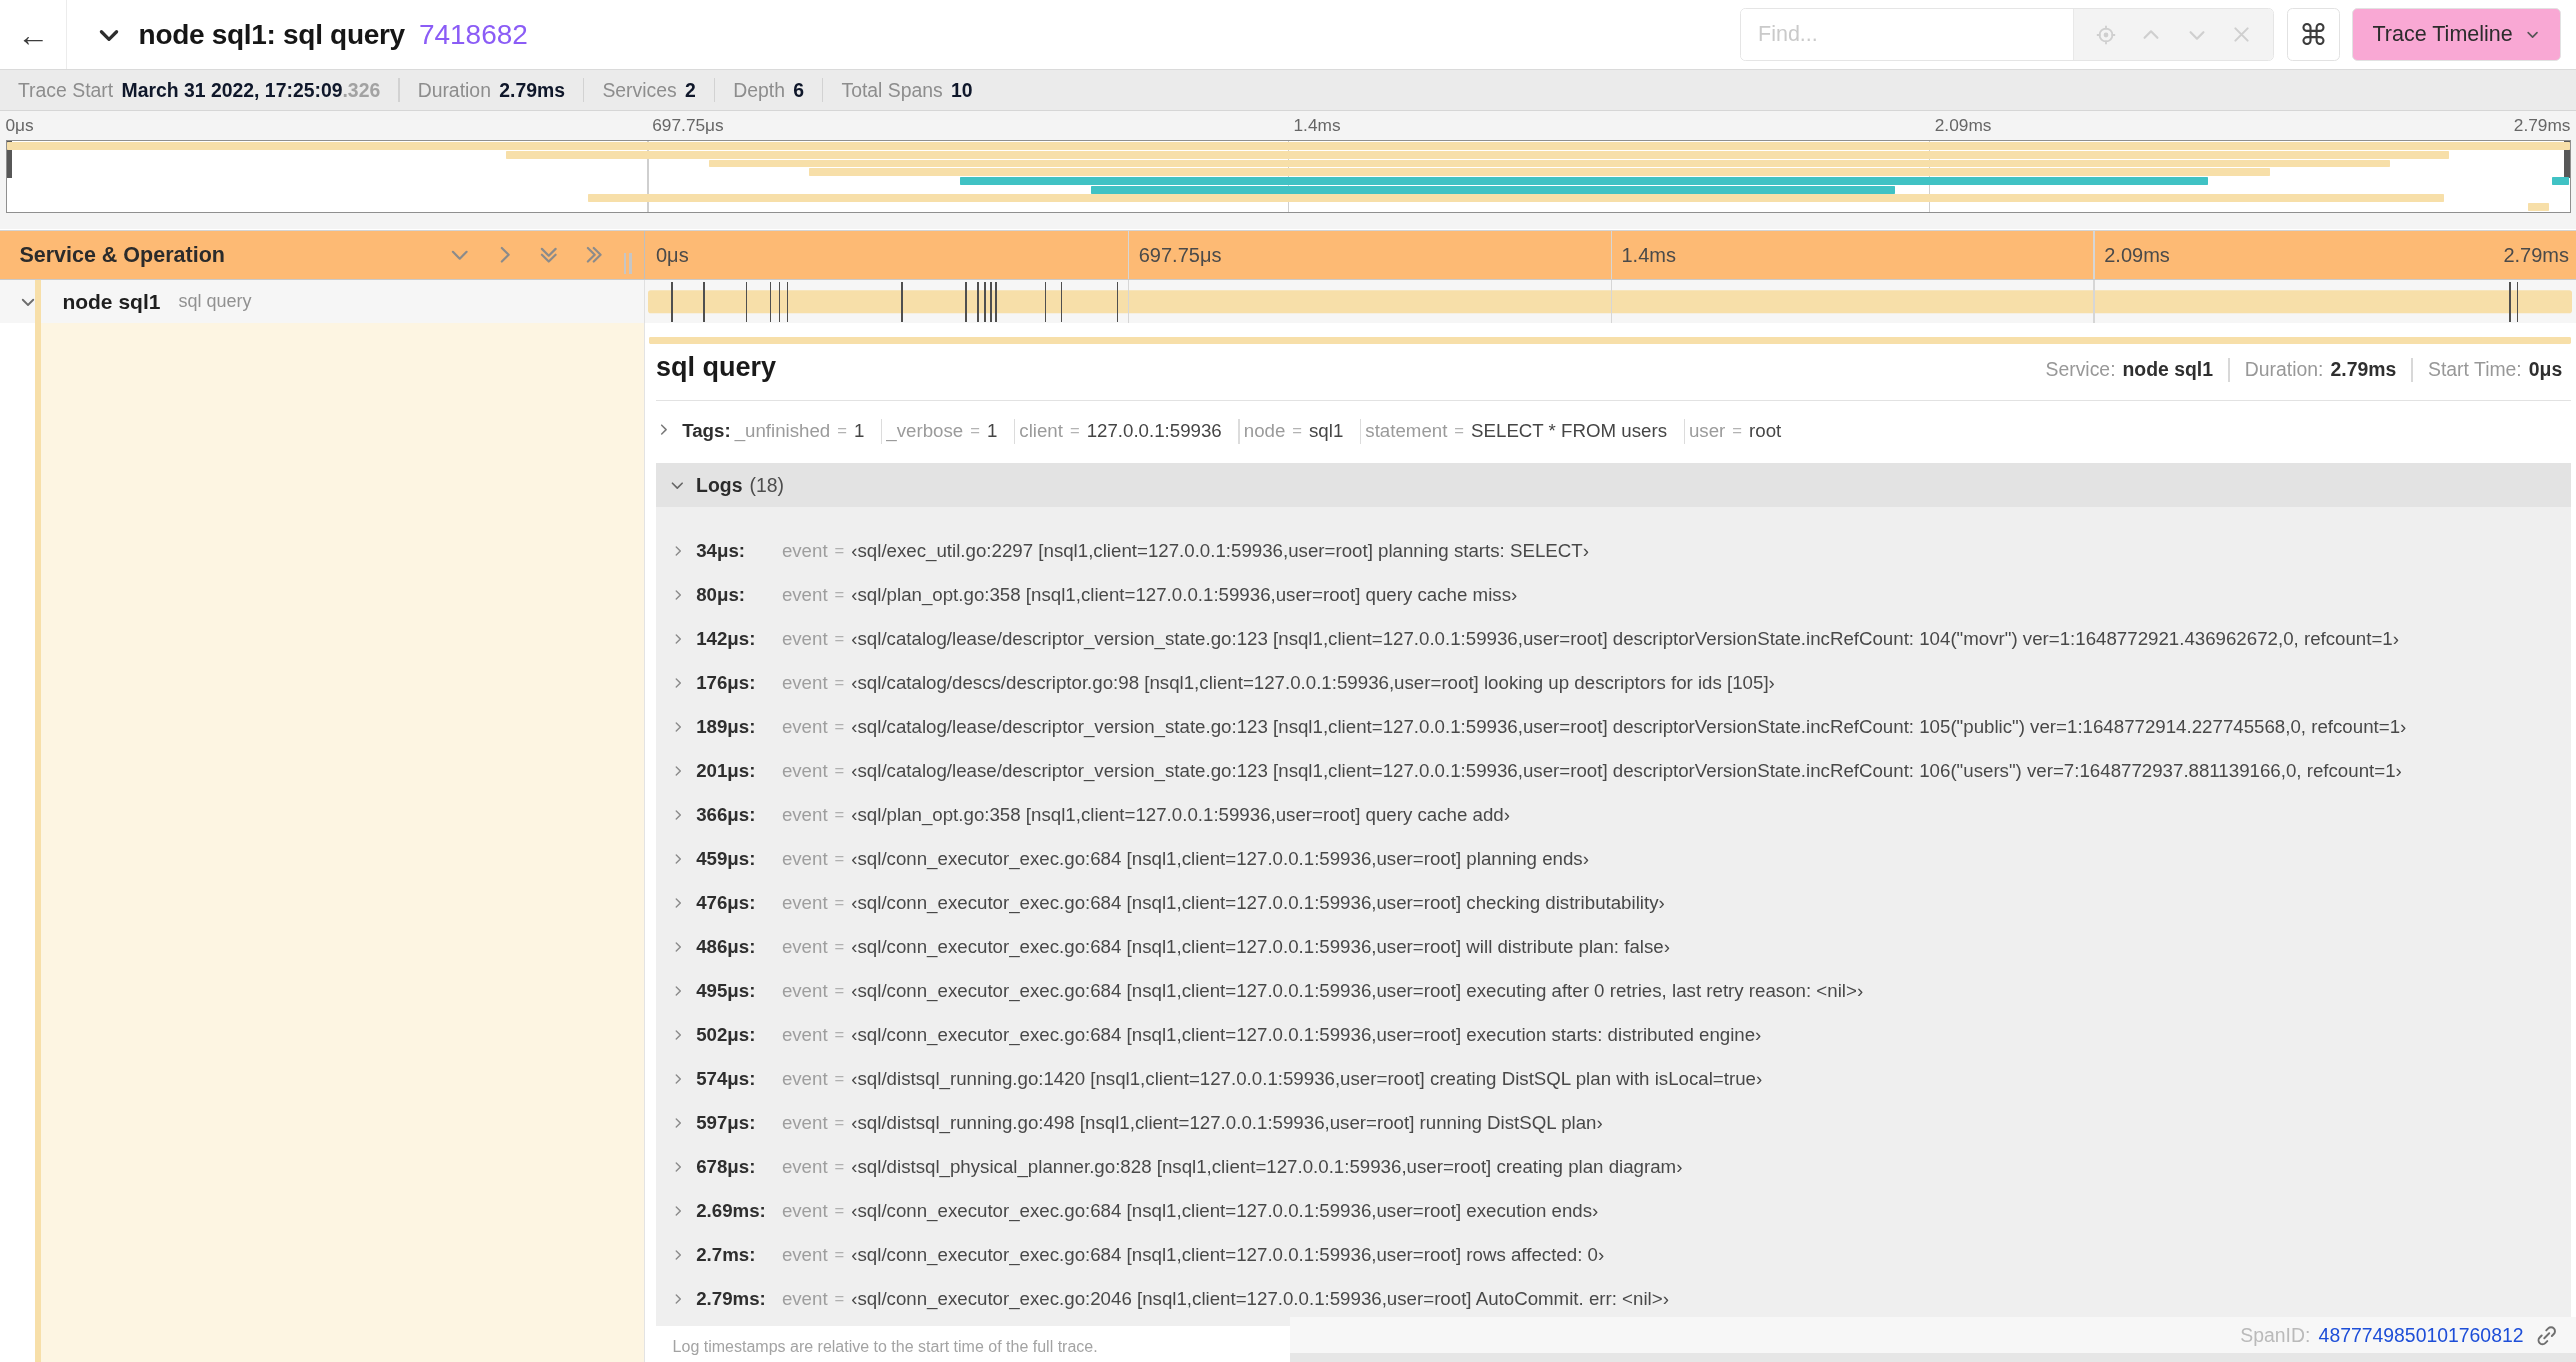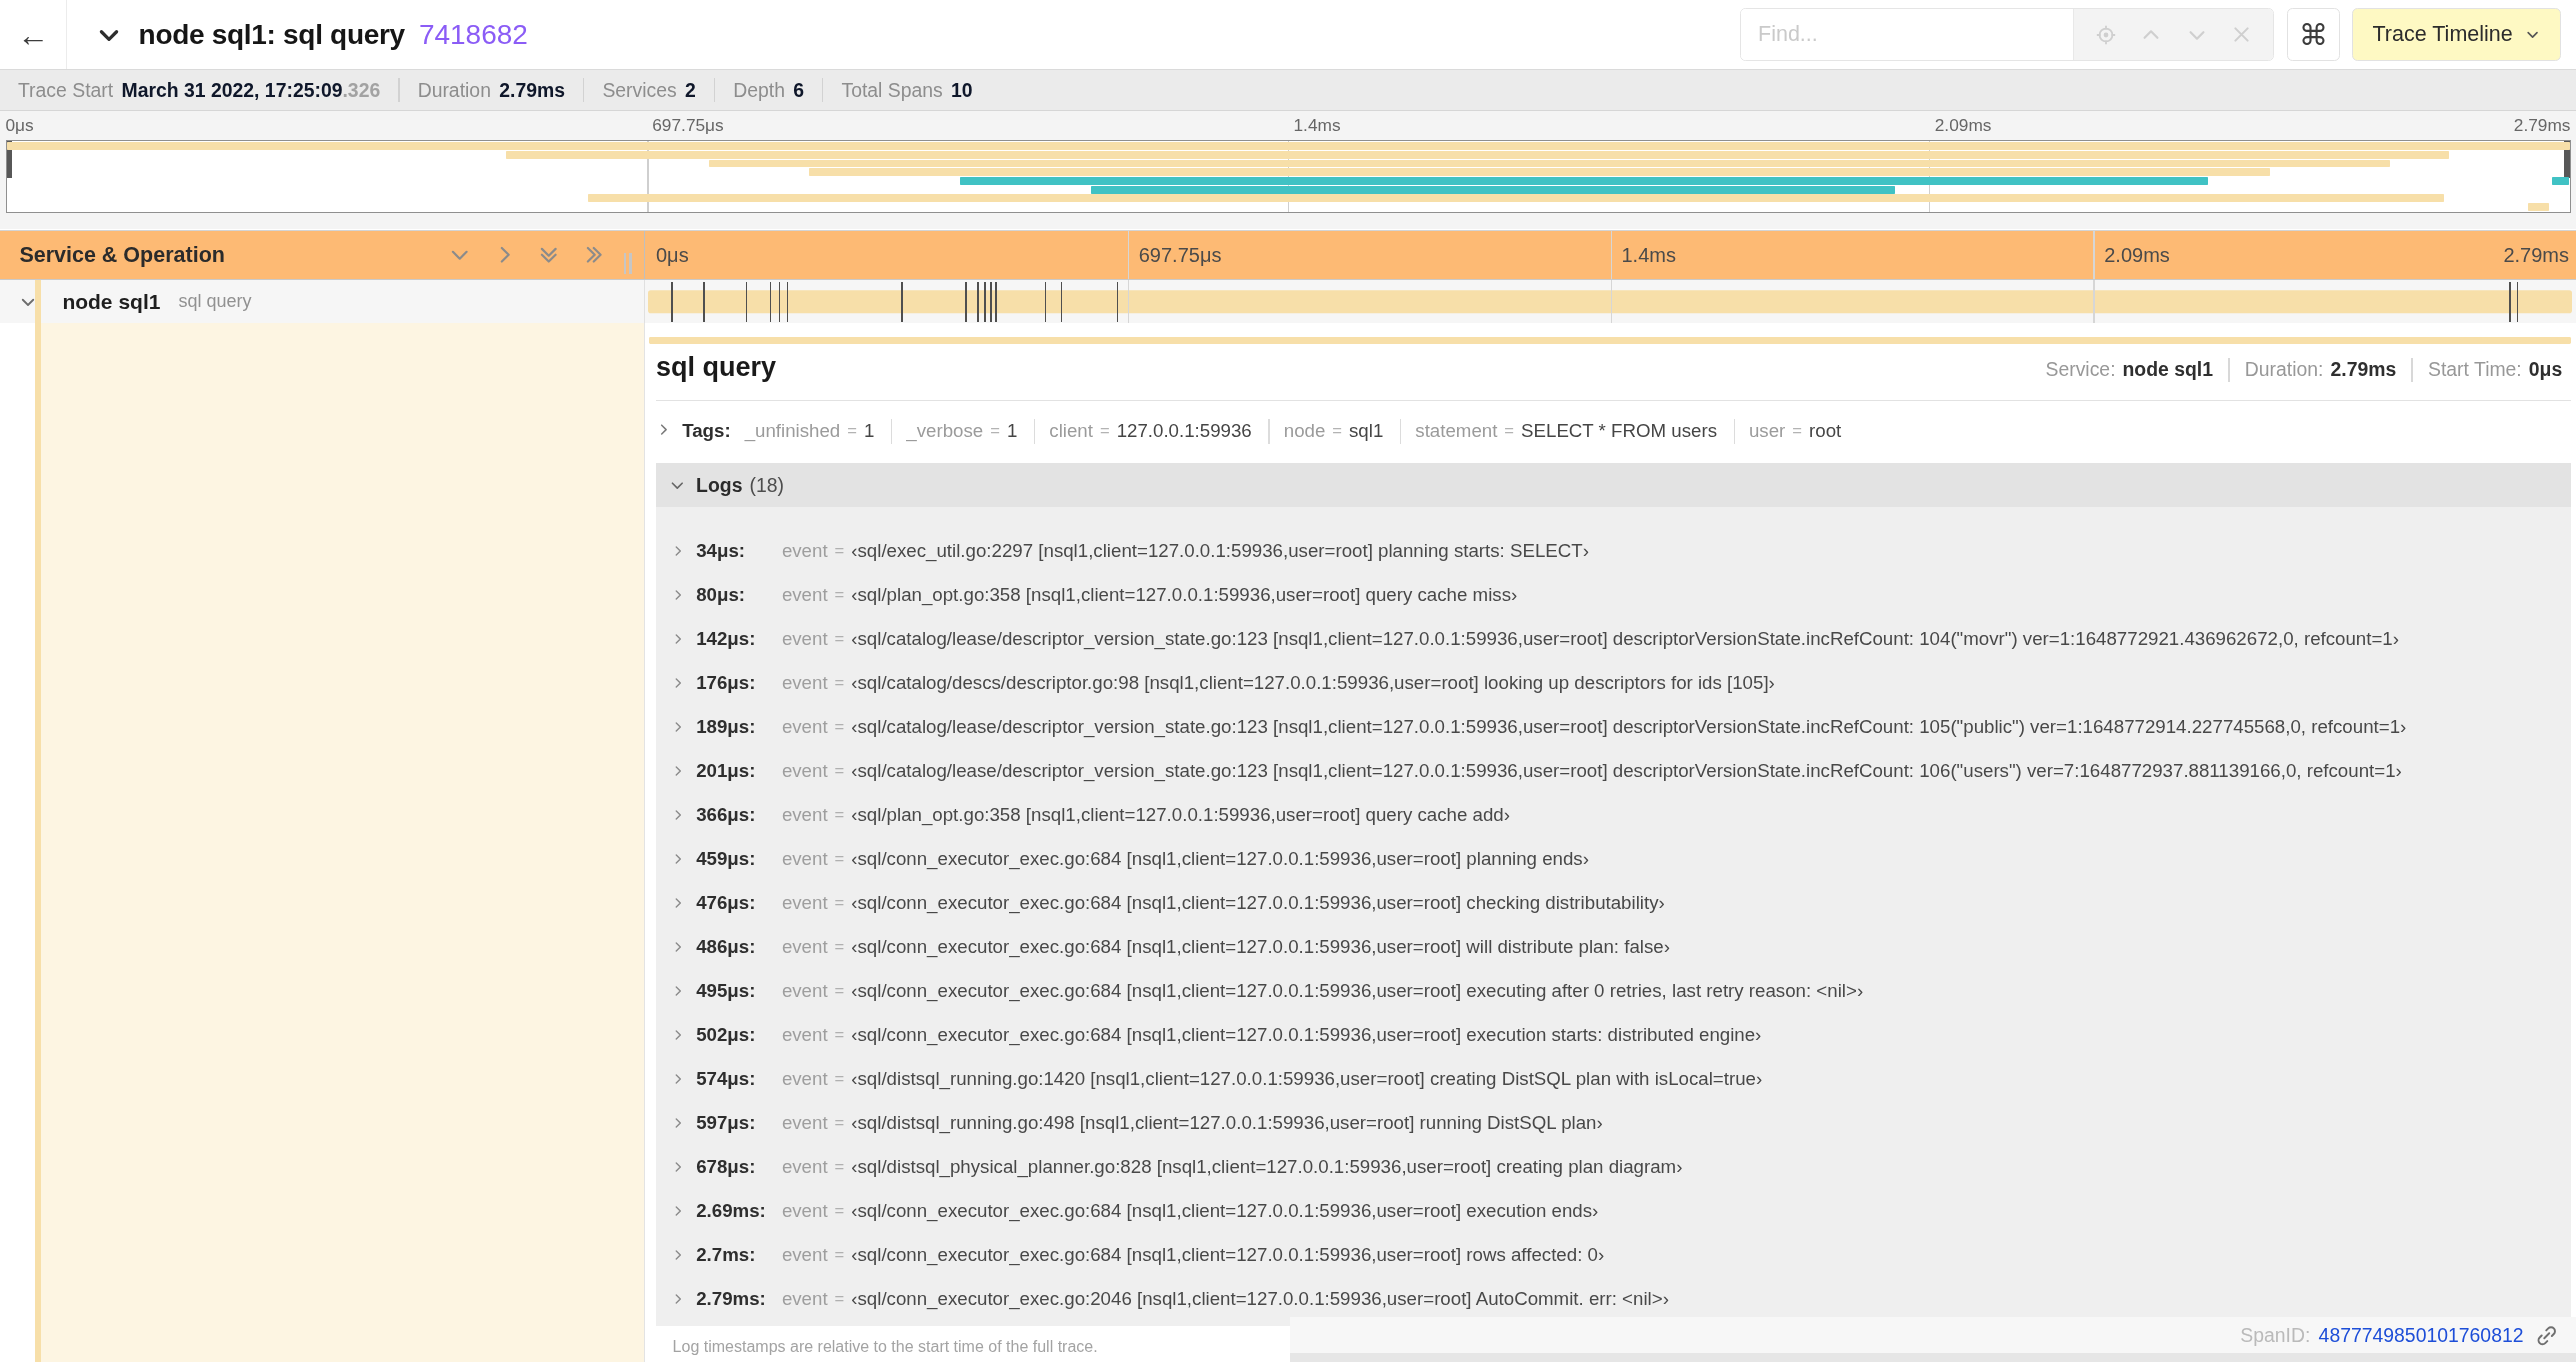--- a/index.html
+++ b/index.html
@@ -15,21 +15,21 @@
   .trace-title{font-size:28px;font-weight:700;color:#161616;letter-spacing:-0.3px;}
   .trace-id{font-size:28px;font-weight:400;color:#8b5cf6;margin-left:14px;}
   .topbar-right{display:flex;align-items:center;gap:12.5px;margin-right:15.2px;}
   .findbox{display:flex;height:51px;border:1.4px solid #e5e5e5;border-radius:5.5px;overflow:hidden;background:#ffffff;}
   .findbox input{border:none;outline:none;width:298px;padding:0 16.6px;font-size:21.5px;color:#444;
        font-family:"Liberation Sans","DejaVu Sans",sans-serif;}
   .findbox input::placeholder{color:#cacaca;}
   .find-icons{display:flex;align-items:center;gap:23.5px;background:#f3f3f3;padding:0 21px;border-left:1.4px solid #e8e8e8;}
   .find-icons svg{display:block;}
   .sqbtn{width:51px;height:51px;border:1.4px solid #e2e2e2;border-radius:5.5px;background:#ffffff;display:flex;align-items:center;justify-content:center;font-size:29px;color:#3c3c3c;cursor:pointer;}
-  .tt-btn{height:51px;border:1.4px solid #e2e2e2;border-radius:5.5px;background:#fef9c3;display:flex;align-items:center;gap:12.5px;padding:0 19.4px;font-size:21.5px;color:#2c2c2c;cursor:pointer;}
+  .tt-btn{height:51px;border:1.4px solid #e2e2e2;border-radius:5.5px;background:#f9a8d4;display:flex;align-items:center;gap:12.5px;padding:0 19.4px;font-size:21.5px;color:#2c2c2c;cursor:pointer;}
 
   
   .tracebar{position:absolute;left:0;top:69px;width:2576px;height:42px;background:#ebebeb;border-top:0.7px solid #dadada;border-bottom:0.7px solid #d6d6d6;box-sizing:border-box;display:flex;align-items:center;padding-left:18px;font-size:19.4px;}
   .tb-label{color:#8d8d8d;margin-right:8.3px;}
   .tb-value{color:#0f172a;font-weight:700;}
   .tb-frac{color:#a2a2a2;font-weight:700;}
   .tb-sep{width:1.4px;height:23.5px;background:#d2d2d2;margin:0 18px;}
 
   
   .minimap{position:absolute;left:0;top:111px;width:2576px;height:118px;background:#f4f4f4;}
@@ -75,21 +75,21 @@
   .card{position:absolute;left:11px;right:5.5px;top:29px;}
   .card-head{display:flex;align-items:baseline;}
   .card-title{font-size:27px;font-weight:700;color:#1a1a1a;}
   .card-meta{margin-left:auto;display:flex;align-items:flex-start;font-size:19.4px;padding-right:8.3px;}
   .cm-label{color:#989898;}
   .cm-value{color:#2f2f2f;font-weight:700;margin-left:7px;}
   .cm-sep{width:1.4px;height:23.5px;background:#d8d8d8;margin:0 15.2px;}
   .card-hr{height:1.4px;background:#e2e2e2;margin-top:16.6px;}
   .tagsrow{display:flex;align-items:center;margin-top:18px;font-size:18.7px;flex-wrap:nowrap;white-space:nowrap;cursor:pointer;}
   .tags-label{font-weight:700;color:#2e2e2e;margin-left:11px;}
-  .tag{display:flex;align-items:center;margin-left:14px;}
+  .tag{display:flex;align-items:center;margin-left:4px;}
   .tag .k{color:#9b9b9b;}
   .tag .eq{color:#b3b3b3;font-size:16.6px;margin:0 7px;}
   .tag .v{color:#454545;}
   .tag-sep{width:1.4px;height:25px;background:#dcdcdc;margin-left:16.6px;}
   .logs{margin-top:19.4px;}
   .logs-head{height:44px;background:#e3e3e3;display:flex;align-items:center;font-size:19.4px;cursor:pointer;}
   .logs-head .lbl{font-weight:700;color:#2b2b2b;margin-left:11px;}
   .logs-head .cnt{color:#4d4d4d;margin-left:7px;}
   .logs-head .chev{margin-left:12.5px;display:flex;}
   .logs-body{background:#efefef;padding:22px 0 4.2px 0;}

